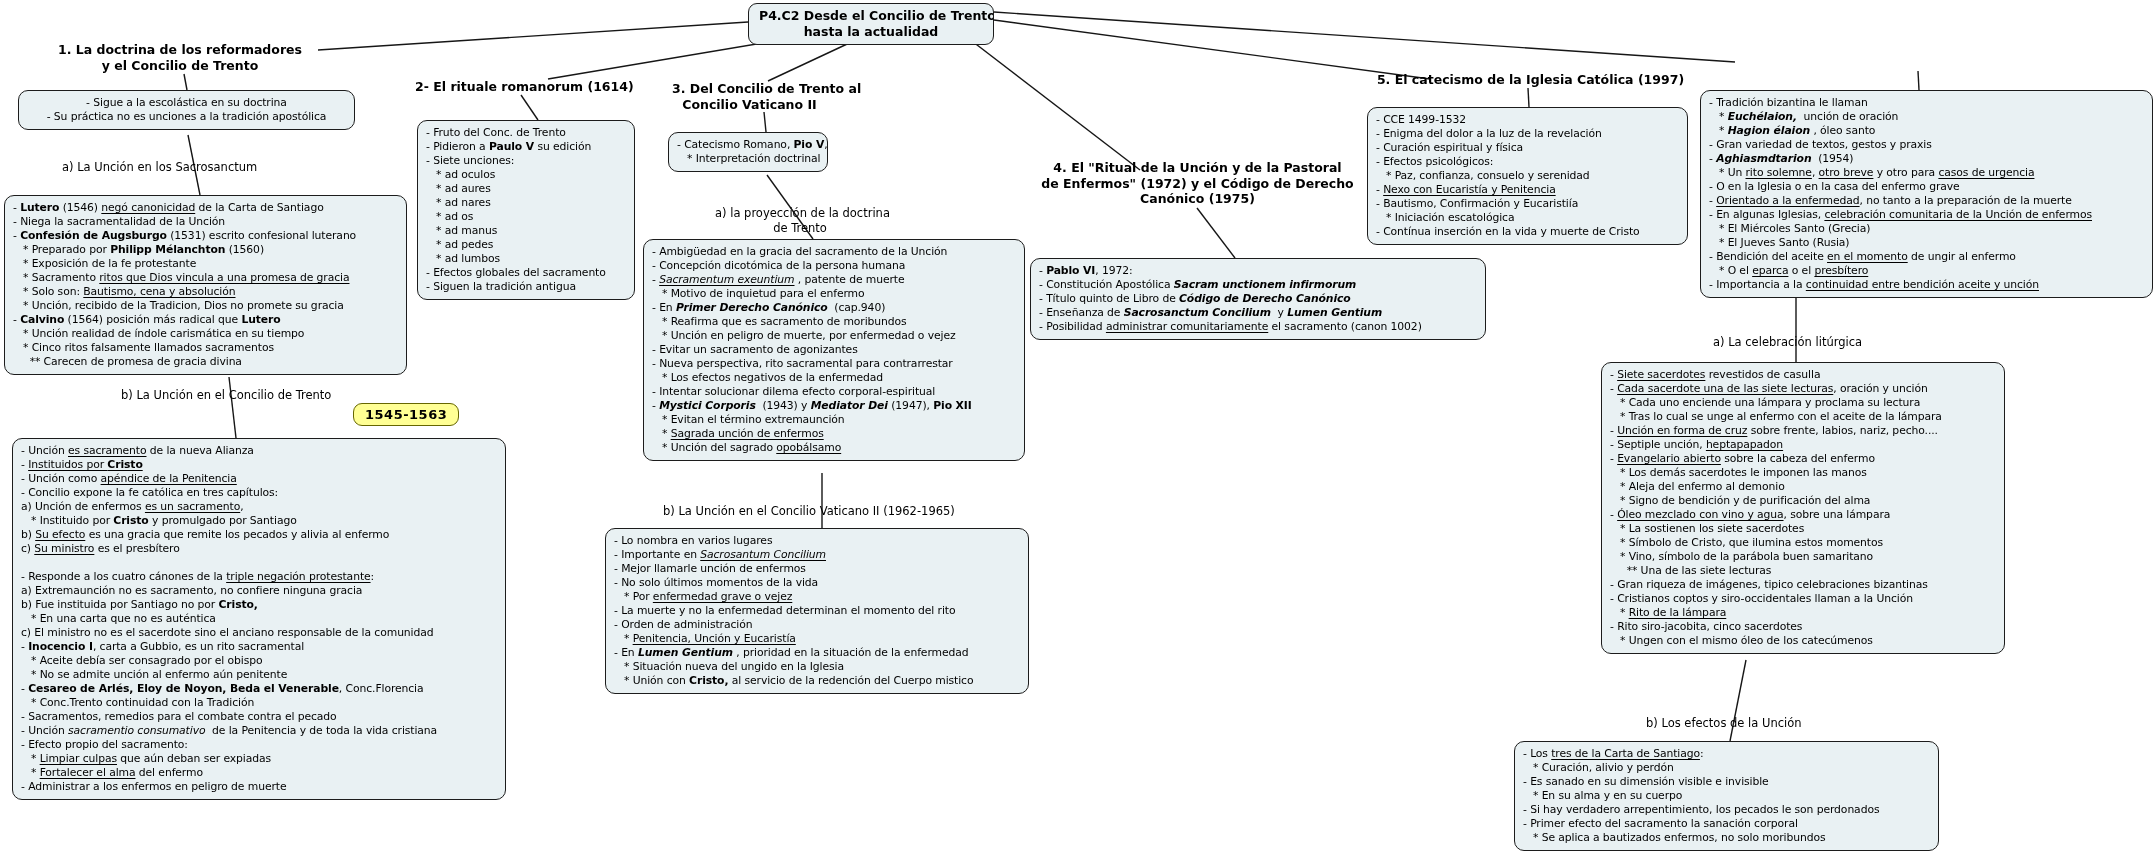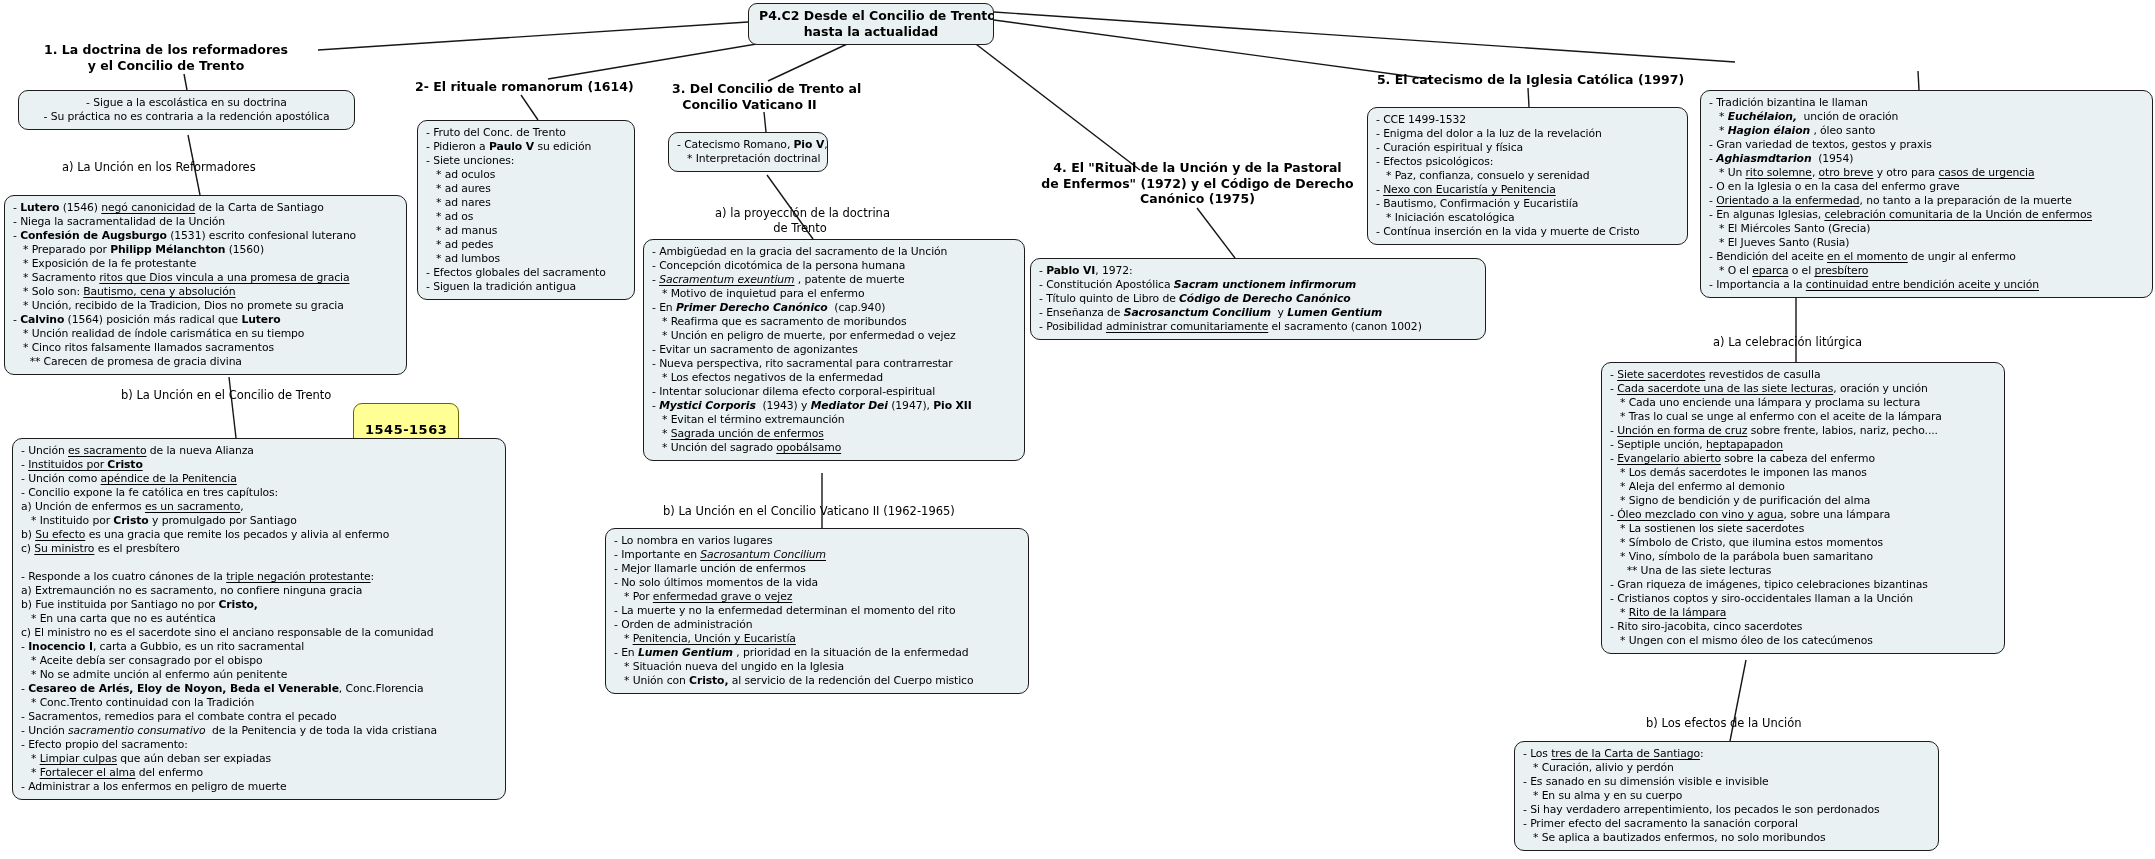--- a/index.html
+++ b/index.html
@@ -12,21 +12,21 @@
   .box .line{min-height:14px;}
   .title-node{font-weight:bold;font-size:12.5px;text-align:center;border-radius:9px;
               border-width:1.6px;padding:4px 10px;letter-spacing:0;line-height:16px;}
   .title-node .line{min-height:16px;}
   .hdr{position:absolute;font-weight:bold;font-size:12.5px;line-height:15.5px;
        text-align:center;white-space:pre;}
   .hdr .line{min-height:15.5px;}
   .lbl{position:absolute;font-size:11.5px;line-height:15px;white-space:pre;}
   .lbl.center{text-align:center;}
   .badge{position:absolute;background:#ffff94;border:1.4px solid #666600;border-radius:9px;
-         font-weight:bold;font-size:13px;padding:18px 11px;letter-spacing:0.5px;}
+         font-weight:bold;font-size:13px;padding:3px 11px;letter-spacing:0.5px;}
   u{text-underline-offset:2px;}
 </style>
 </head>
 <body>
 
 <div id="canvas">
 
   <svg class="edges" viewBox="0 0 2155 859" stroke="#161616" stroke-width="1.4">
     <line x1="748" y1="22" x2="318" y2="50"></line>
     <line x1="792" y1="38" x2="548" y2="79"></line>
@@ -43,23 +43,23 @@
     <line x1="822" y1="473" x2="822" y2="528"></line>
     <line x1="1197" y1="208" x2="1235" y2="258"></line>
     <line x1="1528" y1="88" x2="1529" y2="107"></line>
     <line x1="1918" y1="71" x2="1919" y2="90"></line>
     <line x1="1796" y1="296" x2="1796" y2="362"></line>
     <line x1="1746" y1="660" x2="1730" y2="741"></line>
   </svg>
 
   <div class="box title-node" style="left:748px;top:3px;width:246px;"><div class="line">P4.C2 Desde el Concilio de Trento</div><div class="line">hasta la actualidad</div></div>
 
-  <div class="hdr" style="left:16px;top:42px;width:300px;"><div class="line">1. La doctrina de los reformadores</div><div class="line">y el Concilio de Trento</div></div>
-  <div class="box" style="left:18px;top:90px;width:337px;text-align:center;"><div class="line">- Sigue a la escolástica en su doctrina</div><div class="line">- Su práctica no es contraria a la redención apostólica</div></div>
-  <div class="lbl" style="left:62px;top:160px;">a) La Unción en los Reformadores</div>
+  <div class="hdr" style="left:30px;top:42px;width:300px;"><div class="line">1. La doctrina de los reformadores</div><div class="line">y el Concilio de Trento</div></div>
+  <div class="box" style="left:18px;top:90px;width:337px;text-align:center;"><div class="line">- Sigue a la escolástica en su doctrina</div><div class="line">- Su práctica no es unciones a la tradición apostólica</div></div>
+  <div class="lbl" style="left:62px;top:160px;">a) La Unción en los Sacrosanctum</div>
   <div class="box" style="left:4px;top:195px;width:403px;"><div class="line">- <b>Lutero</b> (1546) <u>negó canonicidad</u> de la Carta de Santiago</div><div class="line">- Niega la sacramentalidad de la Unción</div><div class="line">- <b>Confesión de Augsburgo</b> (1531) escrito confesional luterano</div><div class="line">   * Preparado por <b>Philipp Mélanchton</b> (1560)</div><div class="line">   * Exposición de la fe protestante</div><div class="line">   * Sacramento <u>ritos que Dios vincula a una promesa de gracia</u></div><div class="line">   * Solo son: <u>Bautismo, cena y absolución</u></div><div class="line">   * Unción, recibido de la Tradicion, Dios no promete su gracia</div><div class="line">- <b>Calvino</b> (1564) posición más radical que <b>Lutero</b></div><div class="line">   * Unción realidad de índole carismática en su tiempo</div><div class="line">   * Cinco ritos falsamente llamados sacramentos</div><div class="line">     ** Carecen de promesa de gracia divina</div></div>
   <div class="lbl" style="left:121px;top:388px;">b) La Unción en el Concilio de Trento</div>
   <div class="badge" style="left:353px;top:403px;">1545-1563</div>
   <div class="box" style="left:12px;top:438px;width:494px;"><div class="line">- Unción <u>es sacramento</u> de la nueva Alianza</div><div class="line">- <u>Instituidos por <b>Cristo</b></u></div><div class="line">- Unción como <u>apéndice de la Penitencia</u></div><div class="line">- Concilio expone la fe católica en tres capítulos:</div><div class="line">a) Unción de enfermos <u>es un sacramento</u>,</div><div class="line">   * Instituido por <b>Cristo</b> y promulgado por Santiago</div><div class="line">b) <u>Su efecto</u> es una gracia que remite los pecados y alivia al enfermo</div><div class="line">c) <u>Su ministro</u> es el presbítero</div><div class="line"></div><div class="line">- Responde a los cuatro cánones de la <u>triple negación protestante</u>:</div><div class="line">a) Extremaunción no es sacramento, no confiere ninguna gracia</div><div class="line">b) Fue instituida por Santiago no por <b>Cristo,</b></div><div class="line">   * En una carta que no es auténtica</div><div class="line">c) El ministro no es el sacerdote sino el anciano responsable de la comunidad</div><div class="line">- <b>Inocencio I</b>, carta a Gubbio, es un rito sacramental</div><div class="line">   * Aceite debía ser consagrado por el obispo</div><div class="line">   * No se admite unción al enfermo aún penitente</div><div class="line">- <b>Cesareo de Arlés, Eloy de Noyon, Beda el Venerable</b>, Conc.Florencia</div><div class="line">   * Conc.Trento continuidad con la Tradición</div><div class="line">- Sacramentos, remedios para el combate contra el pecado</div><div class="line">- Unción <i>sacramentio consumativo</i>  de la Penitencia y de toda la vida cristiana</div><div class="line">- Efecto propio del sacramento:</div><div class="line">   * <u>Limpiar culpas</u> que aún deban ser expiadas</div><div class="line">   * <u>Fortalecer el alma</u> del enfermo</div><div class="line">- Administrar a los enfermos en peligro de muerte</div></div>
 
   <div class="hdr" style="left:415px;top:79px;width:210px;">2- El rituale romanorum (1614)</div>
   <div class="box" style="left:417px;top:120px;width:218px;"><div class="line">- Fruto del Conc. de Trento</div><div class="line">- Pidieron a <b>Paulo V</b> su edición</div><div class="line">- Siete unciones:</div><div class="line">   * ad oculos</div><div class="line">   * ad aures</div><div class="line">   * ad nares</div><div class="line">   * ad os</div><div class="line">   * ad manus</div><div class="line">   * ad pedes</div><div class="line">   * ad lumbos</div><div class="line">- Efectos globales del sacramento</div><div class="line">- Siguen la tradición antigua</div></div>
 
   <div class="hdr" style="left:672px;top:81px;width:155px;"><div class="line">3. Del Concilio de Trento al</div><div class="line">Concilio Vaticano II</div></div>
   <div class="box" style="left:668px;top:132px;width:160px;"><div class="line">- Catecismo Romano, <b>Pio V</b>, 1556</div><div class="line">   * Interpretación doctrinal</div></div>

